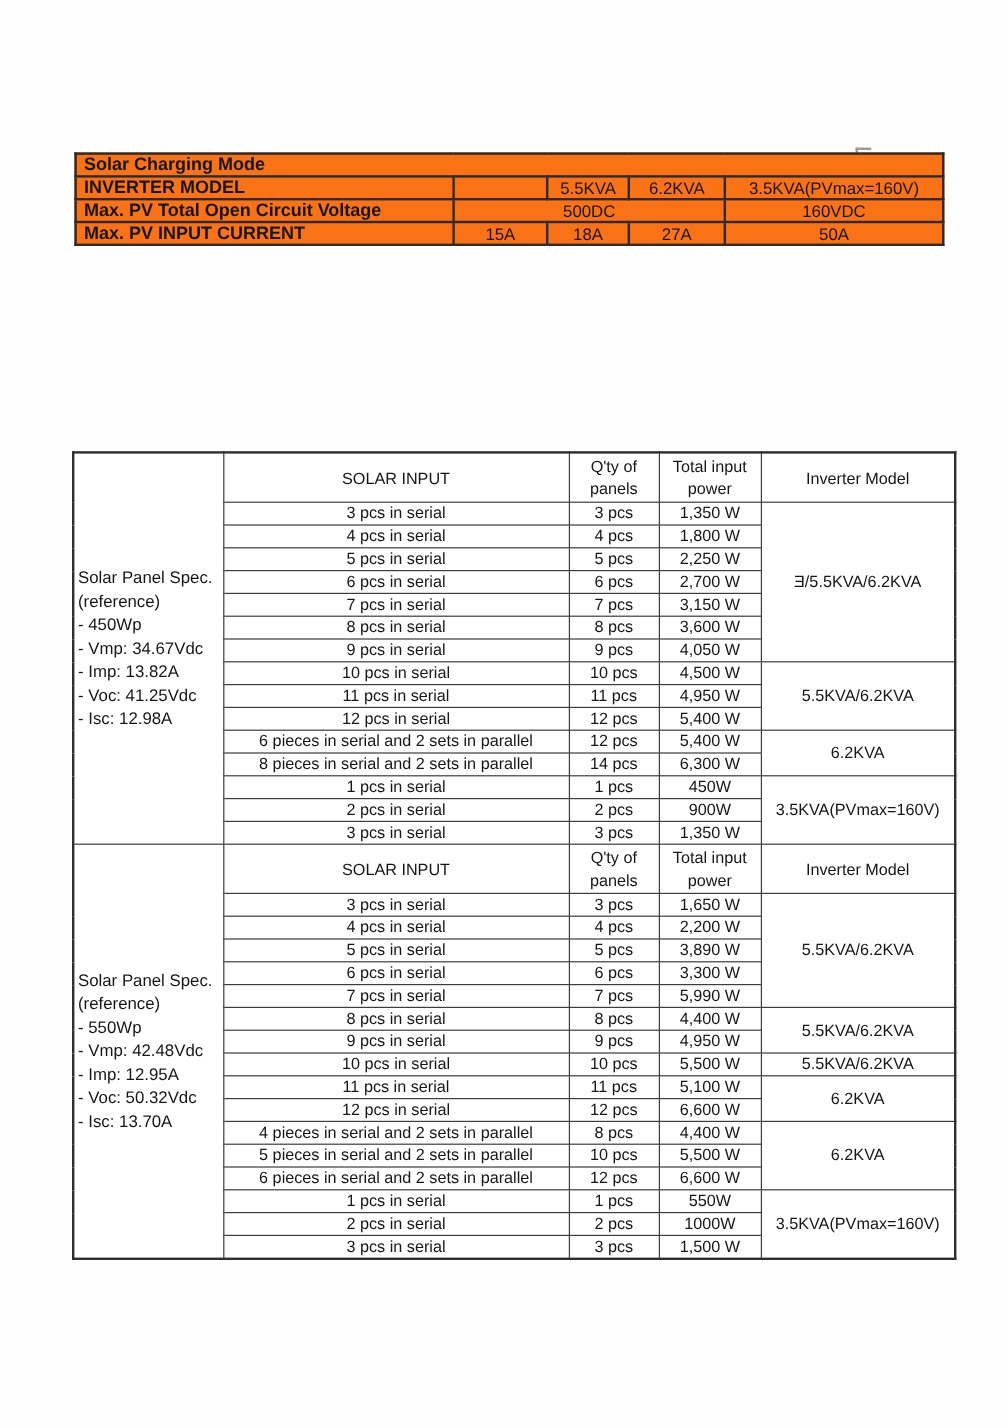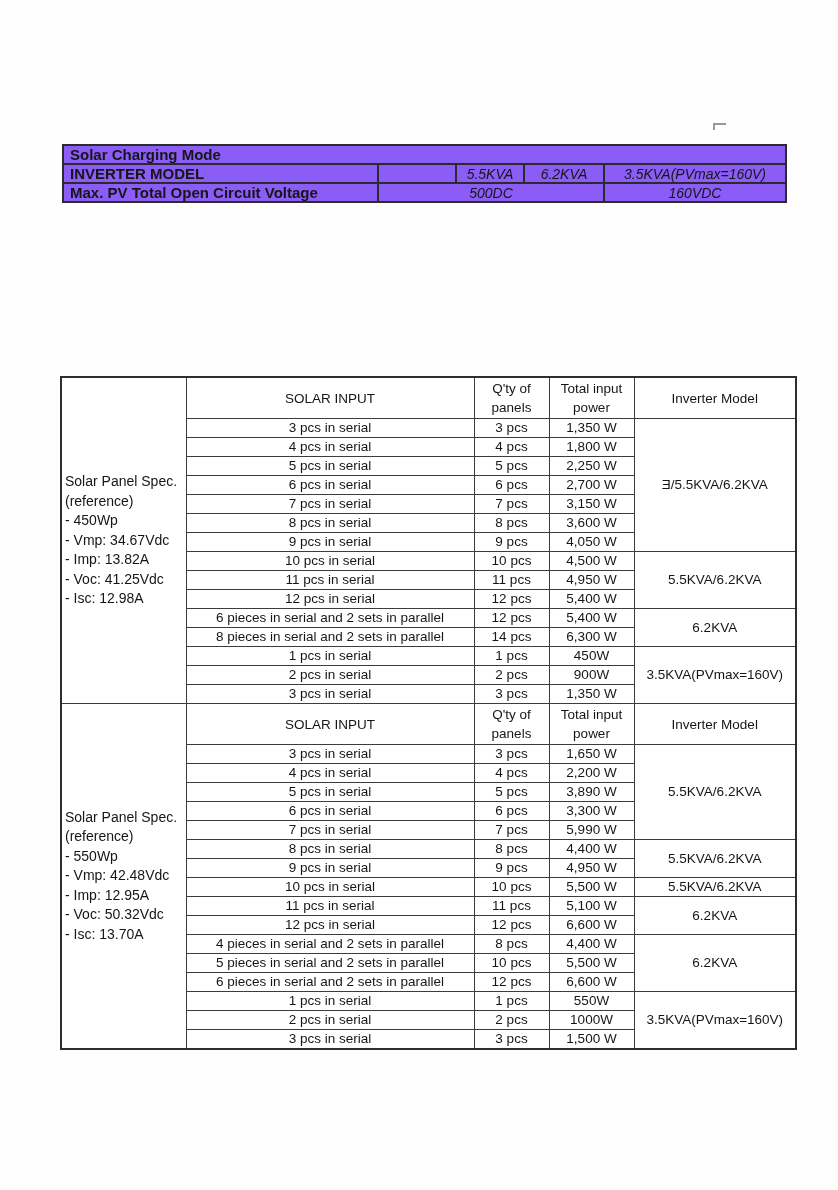--- a/index.html
+++ b/index.html
@@ -9,34 +9,34 @@
     font-family:"Liberation Sans", sans-serif;
     color:#161616;
     -webkit-font-smoothing:antialiased;
   }
   .page { position:absolute; inset:0; background:#fefefe; }
 
   
   #charging-table {
     position:absolute; left:62px; top:127px;
     border-collapse:collapse; table-layout:fixed;
-    width:723px; background:#8b5cf6;margin-top:17px;
+    width:723px; background:#f97316;
   }
   #charging-table td {
     border:2px solid #2b2b2b;
     height:17px; padding:0; overflow:hidden; white-space:nowrap;
   }
   #charging-table td.title {
     font-weight:bold; font-size:15px; padding-left:6px; text-align:left;
   }
   #charging-table td.lbl {
     font-weight:bold; font-size:15px; padding-left:6px; text-align:left;
   }
   #charging-table td.val {
-    font-size:14px; text-align:center; font-weight:normal;font-style:italic;
+    font-size:14px; text-align:center; font-weight:normal;
   }
 
   
   #panel-table {
     position:absolute; left:60px; top:376px;
     border-collapse:collapse; table-layout:fixed;
     width:735px; background:#fff;
     border:2px solid #2e2e2e;
   }
   #panel-table td {
@@ -87,20 +87,27 @@
         <td class="val"></td>
         <td class="val">5.5KVA</td>
         <td class="val">6.2KVA</td>
         <td class="val">3.5KVA(PVmax=160V)</td>
       </tr>
       <tr>
         <td class="lbl">Max. PV Total Open Circuit Voltage</td>
         <td class="val" colspan="3">500DC</td>
         <td class="val">160VDC</td>
       </tr>
+      <tr>
+        <td class="lbl">Max. PV INPUT CURRENT</td>
+        <td class="val">15A</td>
+        <td class="val">18A</td>
+        <td class="val">27A</td>
+        <td class="val">50A</td>
+      </tr>
     </tbody>
   </table>
 
   <table id="panel-table">
     <colgroup>
       <col style="width:125px">
         <col style="width:288px">
         <col style="width:75px">
         <col style="width:85px">
         <col style="width:162px">

